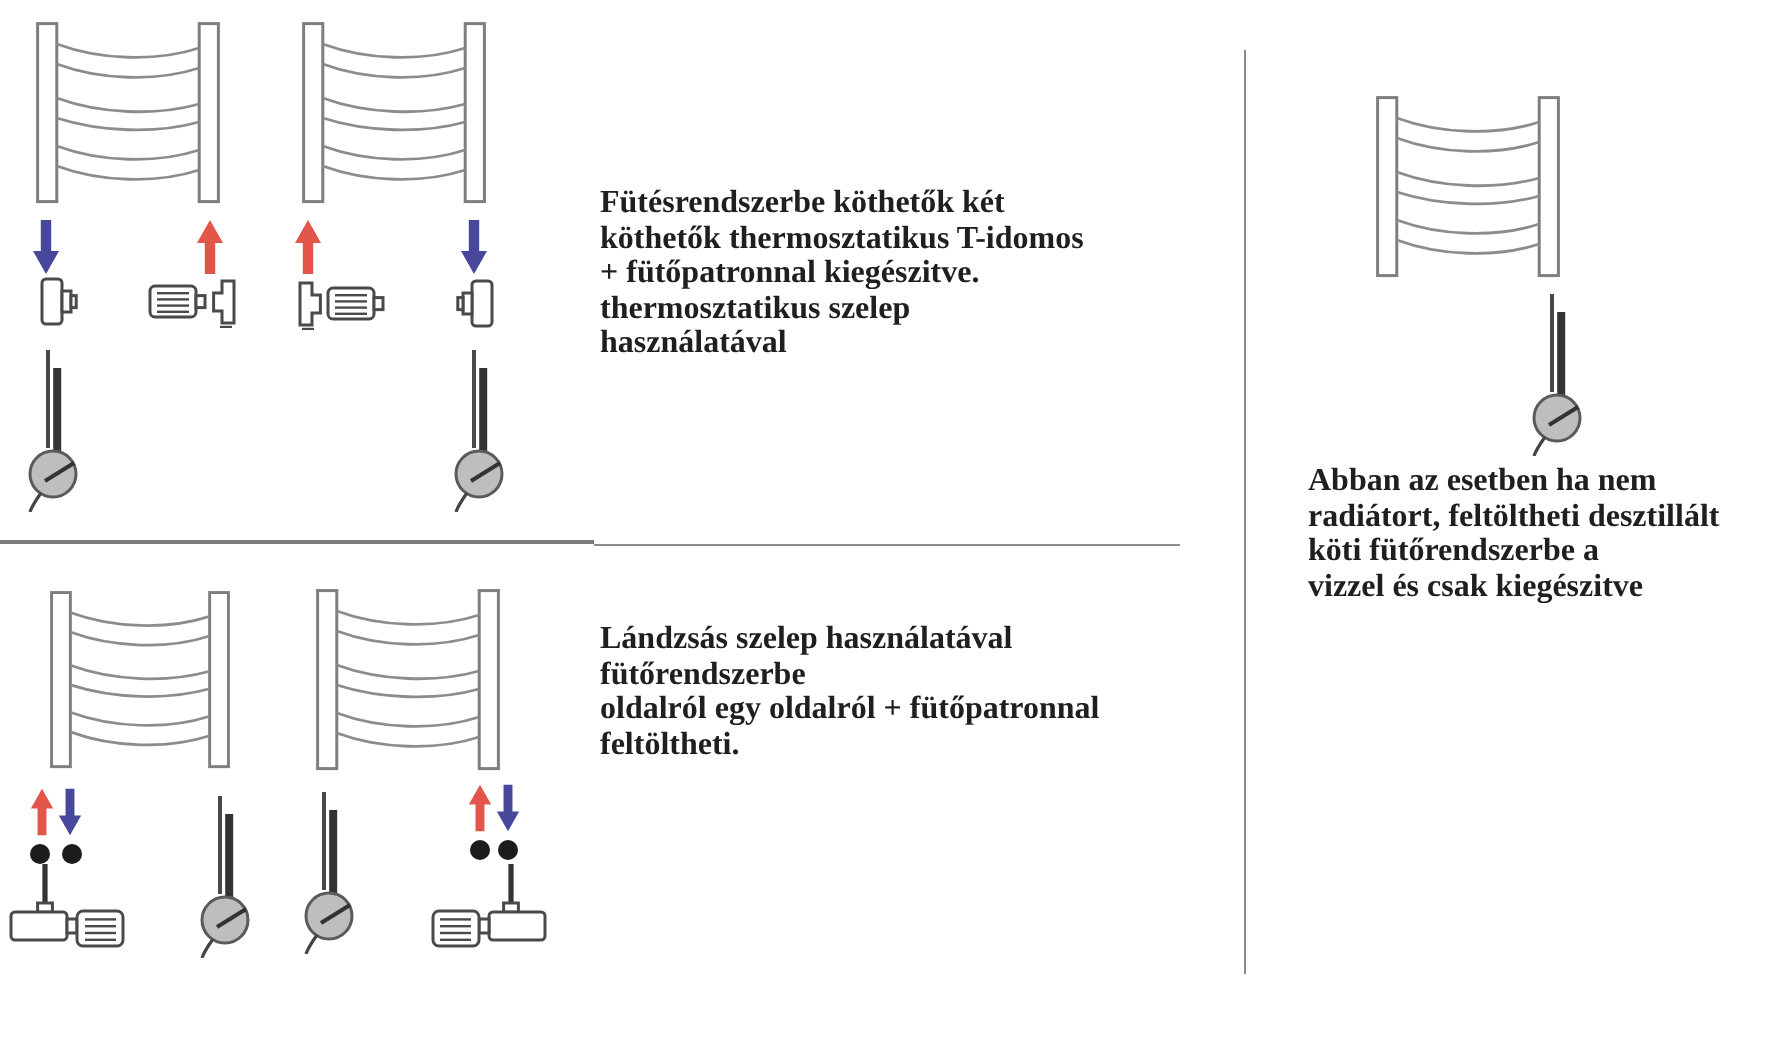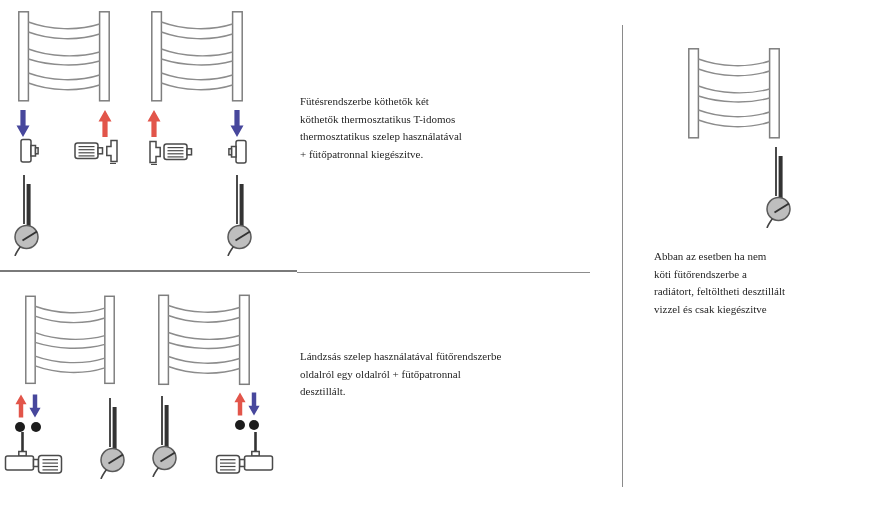--- a/index.html
+++ b/index.html
@@ -6,21 +6,21 @@
   .canvas{
     position:relative;width:887px;height:521px;background:#fff;overflow:hidden;
     font-family:"Liberation Serif", serif;
   }
   .abs{position:absolute;}
   svg{display:block;overflow:visible;}
   .mirror{transform:scaleX(-1);}
   .arrow-red{color:#e2554a;}
   .arrow-blue{color:#47479c;}
   .dot{position:absolute;width:10px;height:10px;border-radius:50%;background:#1c1c1c;}
-  .txt{position:absolute;color:#1f1f1f;font-size:11px;line-height:17.5px;}
+  .txt{position:absolute;color:#1f1f1f;font-size:16px;line-height:17.5px;font-weight:bold;}
   .divider-h1{position:absolute;left:0;top:270px;width:297px;height:2px;background:#7a7a7a;}
   .divider-h2{position:absolute;left:297px;top:272px;width:293px;height:1px;background:#8c8c8c;}
   .divider-v{position:absolute;left:622px;top:25px;width:1px;height:462px;background:#8a8a8a;}
   .outline{fill:#ffffff;stroke:#7e7e7e;stroke-width:1.5;}
   .tube{fill:none;stroke:#8c8c8c;stroke-width:1.4;}
   .valve-stroke{fill:#ffffff;stroke:#4a4a4a;stroke-width:1.5;}
   .valve-line{stroke:#4a4a4a;stroke-width:1.2;}
 </style>
 </head>
 <body>
@@ -128,22 +128,22 @@
         <use href="#valve" xlink:href="#valve"></use>
       </svg>
     <svg class="abs" style="left:224px;top:174px" width="34" height="82">
         <use href="#thermo-head" xlink:href="#thermo-head"></use>
       </svg>
   </div>
 
   <div class="txt" style="left:300px;top:93px;width:252px">
     <div>Fütésrendszerbe köthetők két</div>
     <div>köthetők thermosztatikus T-idomos</div>
+    <div>+ fütőpatronnal kiegészitve.</div>
     <div>thermosztatikus szelep használatával</div>
-    <div>+ fütőpatronnal kiegészitve.</div>
   </div>
 
   <div class="divider-h1"></div>
   <div class="divider-h2"></div>
   <div class="divider-v"></div>
 
   <div>
     <svg class="abs" style="left:25px;top:294px" width="90" height="92">
         <use href="#radiator" xlink:href="#radiator"></use>
       </svg>
@@ -176,35 +176,35 @@
     <svg class="abs arrow-blue" style="left:248px;top:392px;transform:rotate(180deg)" width="12" height="24">
         <use href="#arrow" xlink:href="#arrow"></use>
       </svg>
     <div class="dot" style="left:235px;top:420px"></div>
     <div class="dot" style="left:249px;top:420px"></div>
     <svg class="abs mirror" style="left:214px;top:432px" width="60" height="44">
         <use href="#lance" xlink:href="#lance"></use>
       </svg>
   </div>
 
-  <div class="txt" style="left:300px;top:348px;width:300px">
+  <div class="txt" style="left:300px;top:311px;width:300px">
     <div>Lándzsás szelep használatával fütőrendszerbe</div>
     <div>oldalról egy oldalról + fütőpatronnal</div>
-    <div>desztillált.</div>
+    <div>feltöltheti.</div>
   </div>
 
   <div>
     <svg class="abs" style="left:688px;top:46px" width="92" height="95">
         <use href="#radiator" xlink:href="#radiator"></use>
       </svg>
     <svg class="abs" style="left:763px;top:146px" width="34" height="82">
         <use href="#thermo-head" xlink:href="#thermo-head"></use>
       </svg>
   </div>
 
-  <div class="txt" style="left:654px;top:248px;width:220px">
+  <div class="txt" style="left:654px;top:232px;width:220px">
     <div>Abban az esetben ha nem</div>
+    <div>radiátort, feltöltheti desztillált</div>
     <div>köti fütőrendszerbe a</div>
-    <div>radiátort, feltöltheti desztillált</div>
     <div>vizzel és csak kiegészitve</div>
   </div>
 
 </div>
 
 </body></html>

